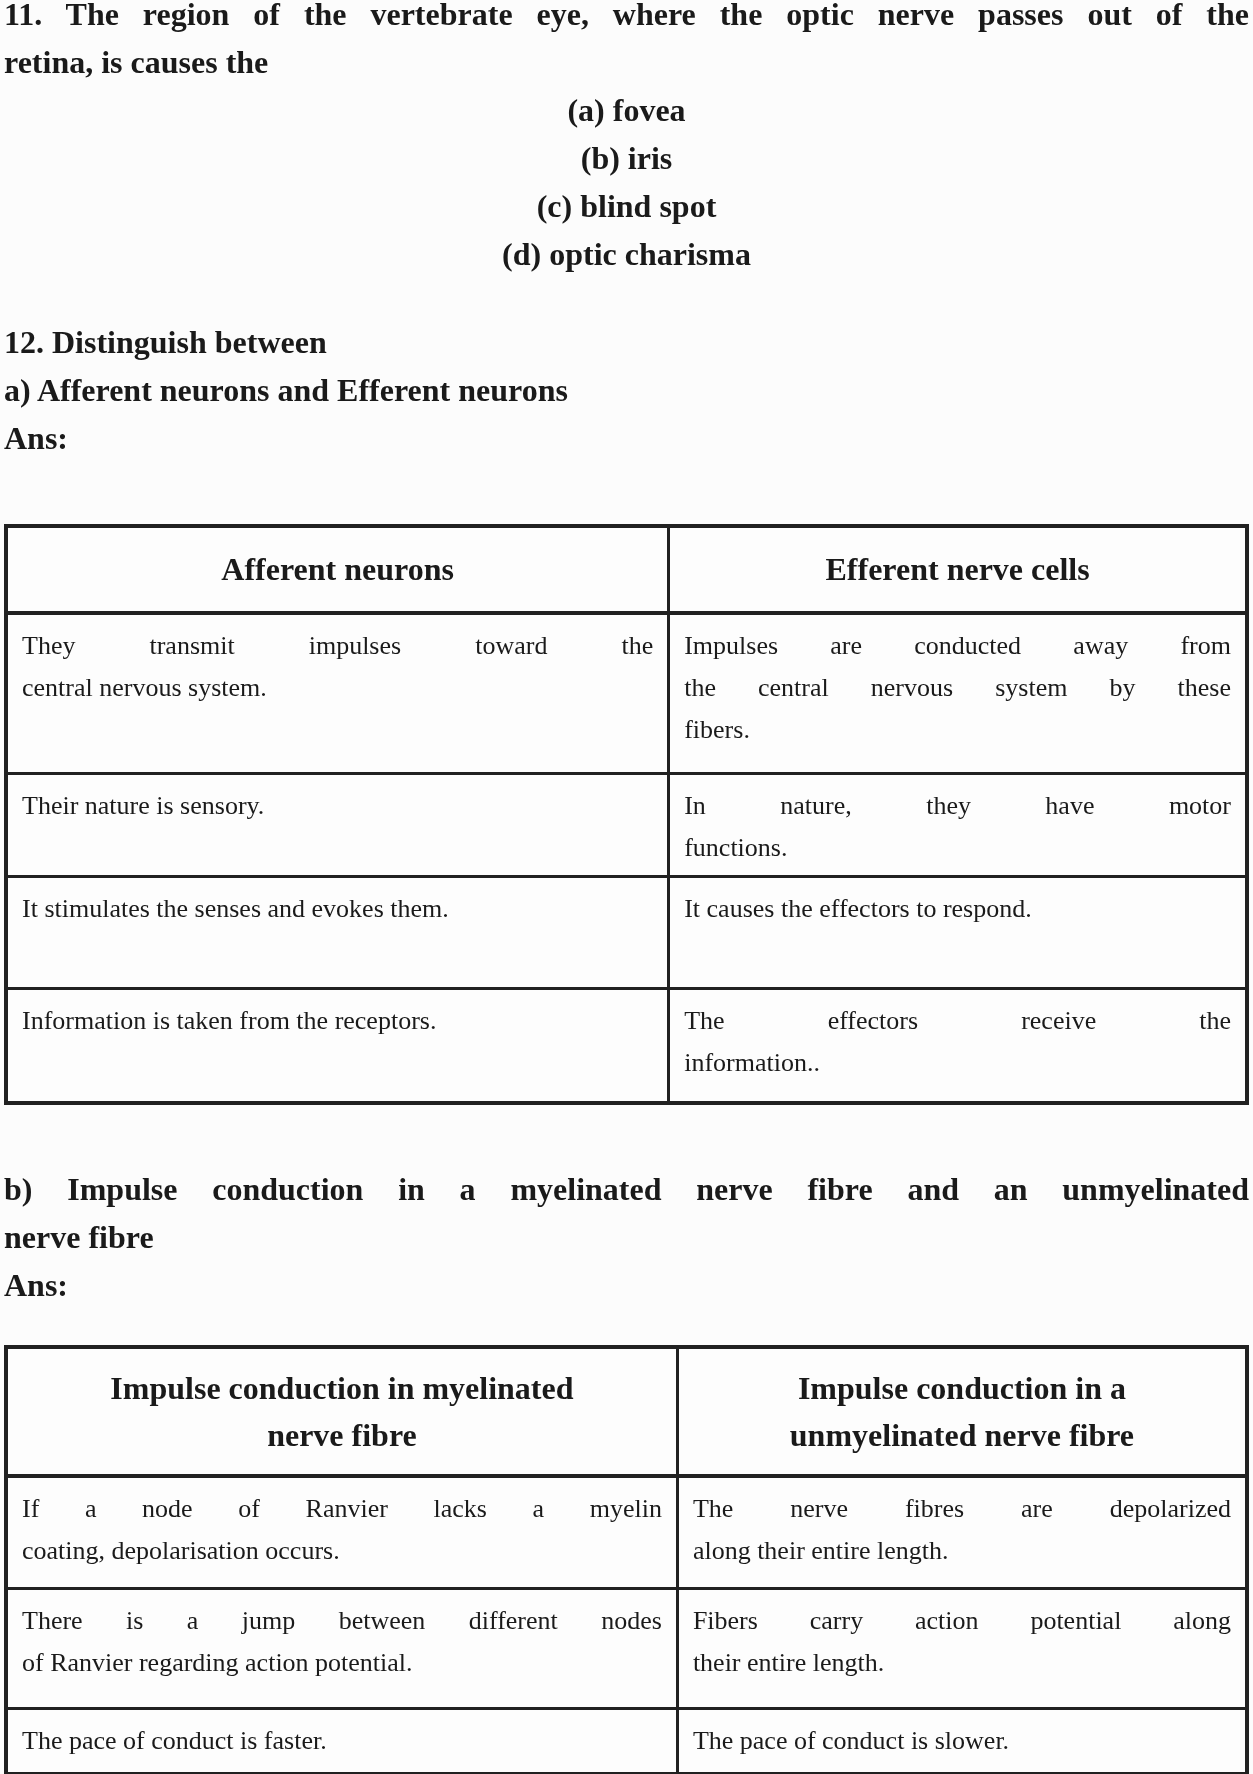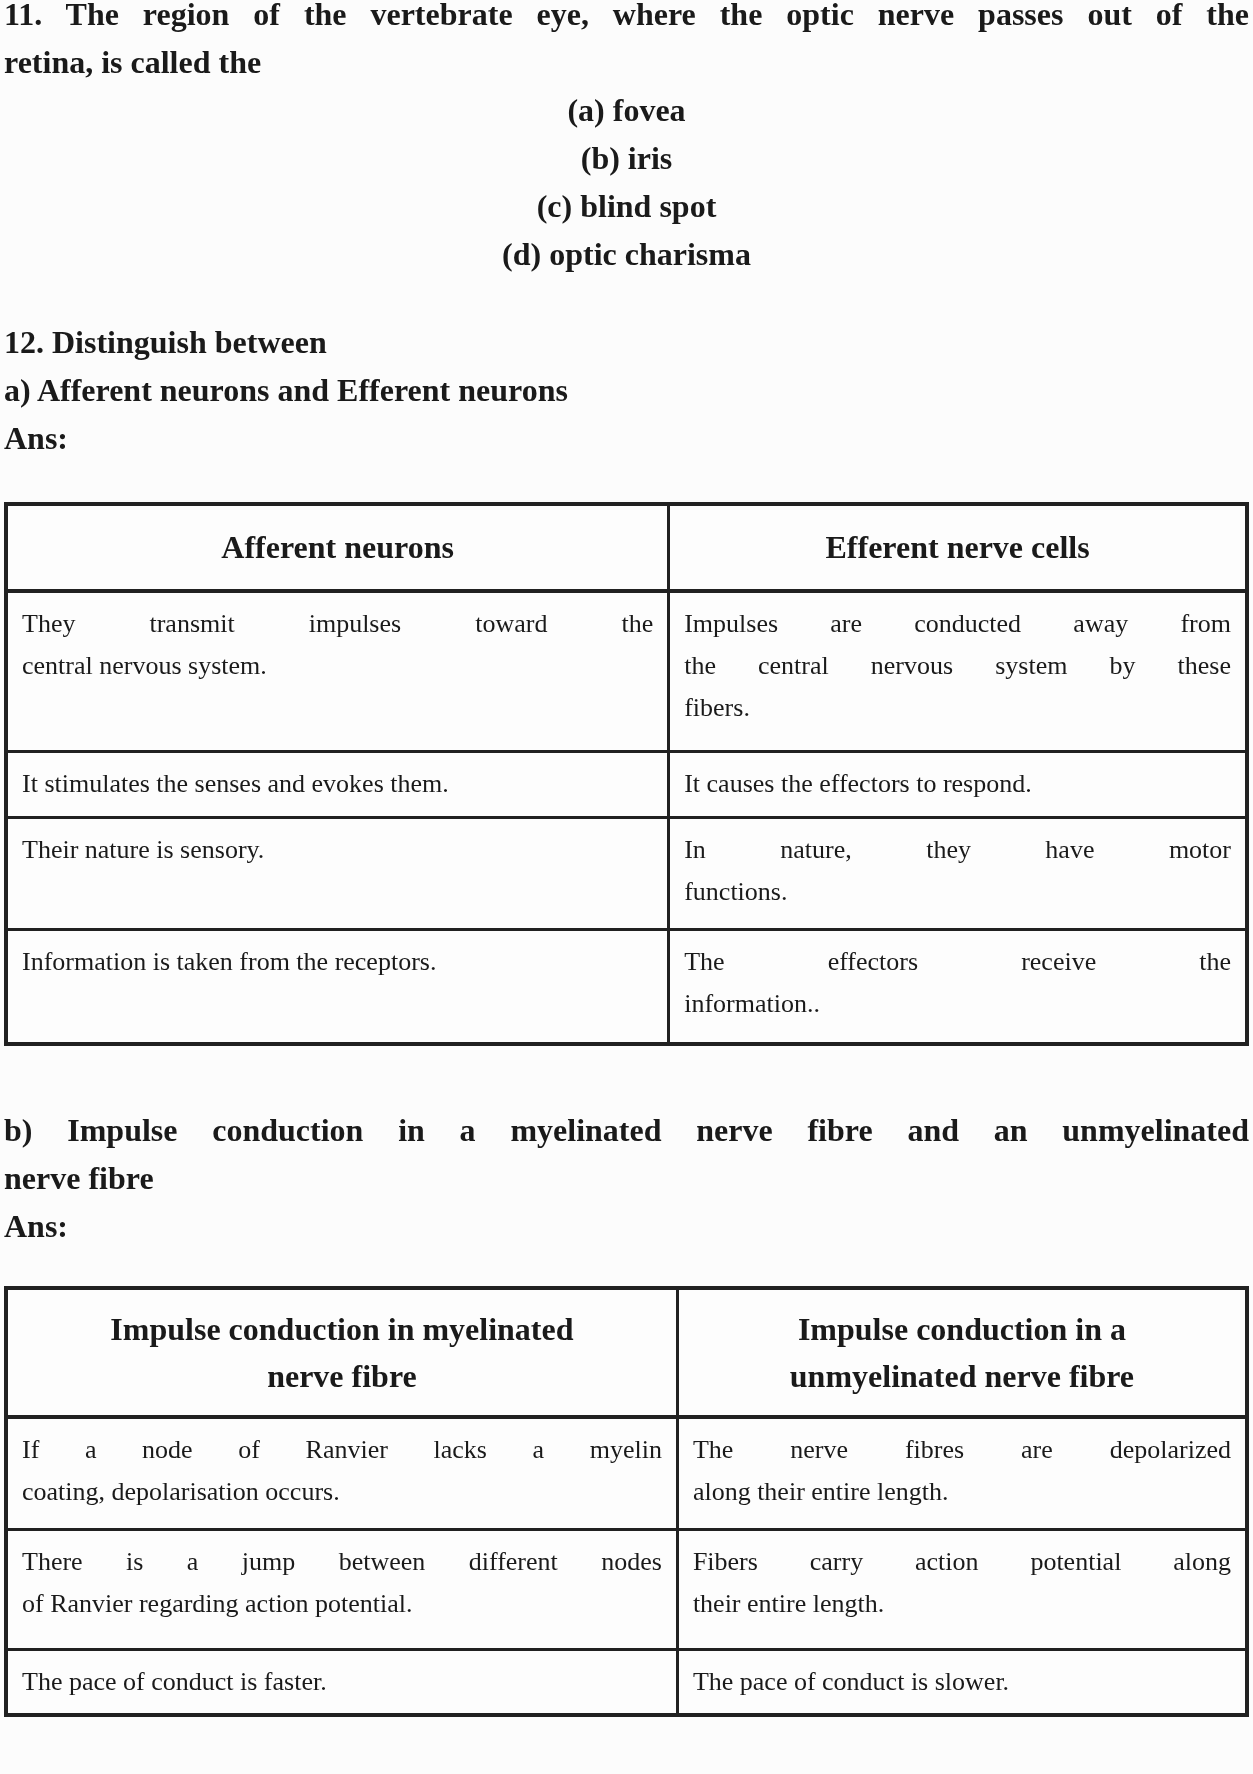--- a/index.html
+++ b/index.html
@@ -53,21 +53,21 @@
     vertical-align: middle;
     line-height: 47px;
     padding: 4px 10px;
   }
   .cmp-table td {
     vertical-align: top;
     padding: 10px 14px 6px;
     font-size: 26px;
     line-height: 42px;
   }
-  .t1 { margin-top: 40px; }
+  .t1 { margin-top: 62px; }
   .t2 { margin-top: 36px; }
   .t1 .c1 { width: 53.4%; }
   .t2 .c1 { width: 54.1%; }
   .t1 th { height: 75px; }
   .t1 tbody tr:nth-child(1) { height: 160px; }
   .t1 tbody tr:nth-child(2) { height: 66px; }
   .t1 tbody tr:nth-child(3) { height: 112px; }
   .t1 tbody tr:nth-child(4) { height: 115px; }
   .t2 th { height: 117px; }
   .t2 tbody tr:nth-child(1) { height: 112px; }
@@ -75,21 +75,21 @@
   .t2 tbody tr:nth-child(3) { height: 66px; }
 </style>
 </head>
 <body>
 
 <main class="page">
 
   <section class="q-block q-block-11">
     <div class="q-heading">
         <div class="jline">11. The region of the vertebrate eye, where the optic nerve passes out of the</div>
-        <div class="jline">retina, is called the</div>
+        <div class="jline">retina, is causes the</div>
       </div>
     <div class="options">
         <div class="opt-line">(a) fovea</div>
         <div class="opt-line">(b) iris</div>
         <div class="opt-line">(c) blind spot</div>
         <div class="opt-line">(d) optic charisma</div>
       </div>
   </section>
 
   <section class="q-block q-block-12">
@@ -122,33 +122,33 @@
             <div class="jline">central nervous system.</div>
           </td>
           <td>
             <div class="jline">Impulses are conducted away from</div>
             <div class="jline">the central nervous system by these</div>
             <div class="jline">fibers.</div>
           </td>
         </tr>
         <tr>
           <td>
-            <div class="jline">It stimulates the senses and evokes them.</div>
-          </td>
-          <td>
-            <div class="jline">It causes the effectors to respond.</div>
-          </td>
-        </tr>
-        <tr>
-          <td>
             <div class="jline">Their nature is sensory.</div>
           </td>
           <td>
             <div class="jline">In nature, they have motor</div>
             <div class="jline">functions.</div>
+          </td>
+        </tr>
+        <tr>
+          <td>
+            <div class="jline">It stimulates the senses and evokes them.</div>
+          </td>
+          <td>
+            <div class="jline">It causes the effectors to respond.</div>
           </td>
         </tr>
         <tr>
           <td>
             <div class="jline">Information is taken from the receptors.</div>
           </td>
           <td>
             <div class="jline">The effectors receive the</div>
             <div class="jline">information..</div>
           </td>

